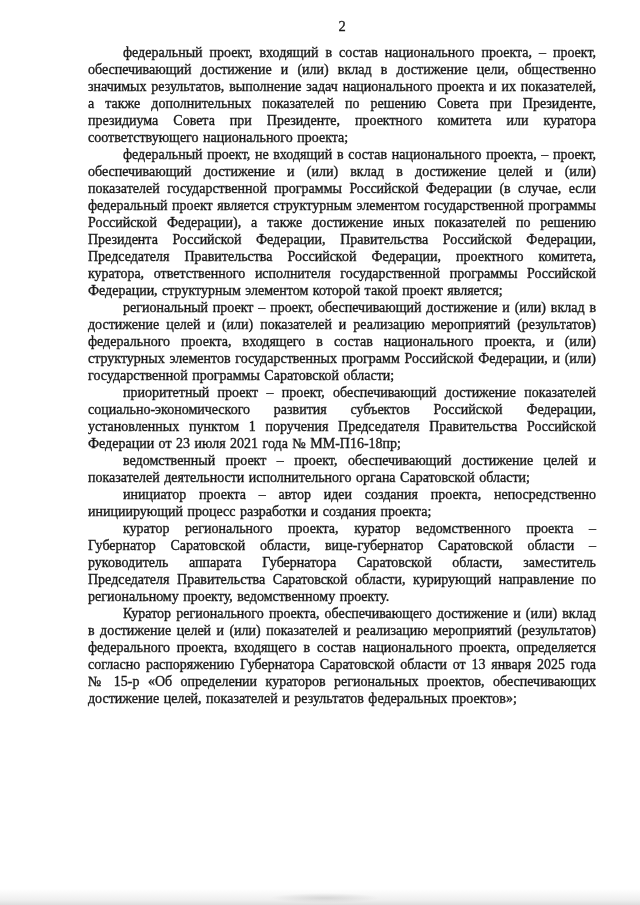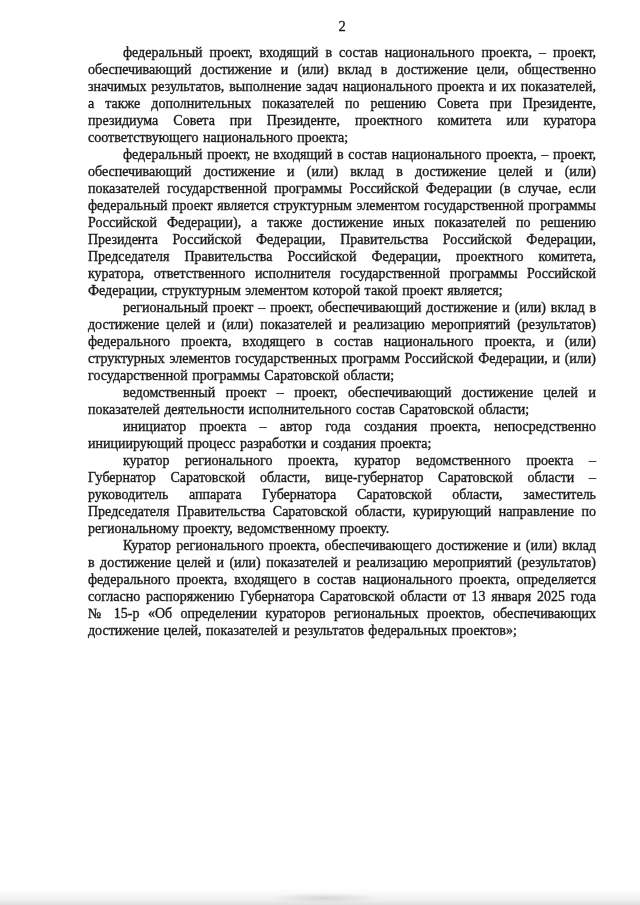--- a/index.html
+++ b/index.html
@@ -69,22 +69,23 @@
 <body>
 
 <div class="page">
 
   <div class="page-number">2</div>
 
   <div class="text-block">
     <p>федеральный проект, входящий в состав национального проекта, – проект, обеспечивающий достижение и (или) вклад в достижение цели, общественно значимых результатов, выполнение задач национального проекта и их показателей, а также дополнительных показателей по решению Совета при Президенте, президиума Совета при Президенте, проектного комитета или куратора соответствующего национального проекта;</p>
     <p>федеральный проект, не входящий в состав национального проекта, – проект, обеспечивающий достижение и (или) вклад в достижение целей и (или) показателей государственной программы Российской Федерации (в случае, если федеральный проект является структурным элементом государственной программы Российской Федерации), а также достижение иных показателей по решению Президента Российской Федерации, Правительства Российской Федерации, Председателя Правительства Российской Федерации, проектного комитета, куратора, ответственного исполнителя государственной программы Российской Федерации, структурным элементом которой такой проект является;</p>
     <p>региональный проект – проект, обеспечивающий достижение и (или) вклад в достижение целей и (или) показателей и реализацию мероприятий (результатов) федерального проекта, входящего в состав национального проекта, и (или) структурных элементов государственных программ Российской Федерации, и (или) государственной программы Саратовской области;</p>
-    <p>ведомственный проект – проект, обеспечивающий достижение целей и показателей деятельности исполнительного состав Саратовской области;</p>
-    <p>инициатор проекта – автор года создания проекта, непосредственно инициирующий процесс разработки и создания проекта;</p>
+    <p>приоритетный проект – проект, обеспечивающий достижение показателей социально-экономического развития субъектов Российской Федерации, установленных пунктом 1 поручения Председателя Правительства Российской Федерации от 23 июля 2021 года № ММ-П16-18пр;</p>
+    <p>ведомственный проект – проект, обеспечивающий достижение целей и показателей деятельности исполнительного органа Саратовской области;</p>
+    <p>инициатор проекта – автор идеи создания проекта, непосредственно инициирующий процесс разработки и создания проекта;</p>
     <p>куратор регионального проекта, куратор ведомственного проекта – Губернатор Саратовской области, вице-губернатор Саратовской области – руководитель аппарата Губернатора Саратовской области, заместитель Председателя Правительства Саратовской области, курирующий направление по региональному проекту, ведомственному проекту.</p>
     <p>Куратор регионального проекта, обеспечивающего достижение и (или) вклад в достижение целей и (или) показателей и реализацию мероприятий (результатов) федерального проекта, входящего в состав национального проекта, определяется согласно распоряжению Губернатора Саратовской области от 13 января 2025 года № 15-р «Об определении кураторов региональных проектов, обеспечивающих достижение целей, показателей и результатов федеральных проектов»;</p>
   </div>
 
   <div class="scan-smudge-bottom"></div>
   <div class="scan-smudge-center"></div>
 
 </div>
 
 </body></html>

